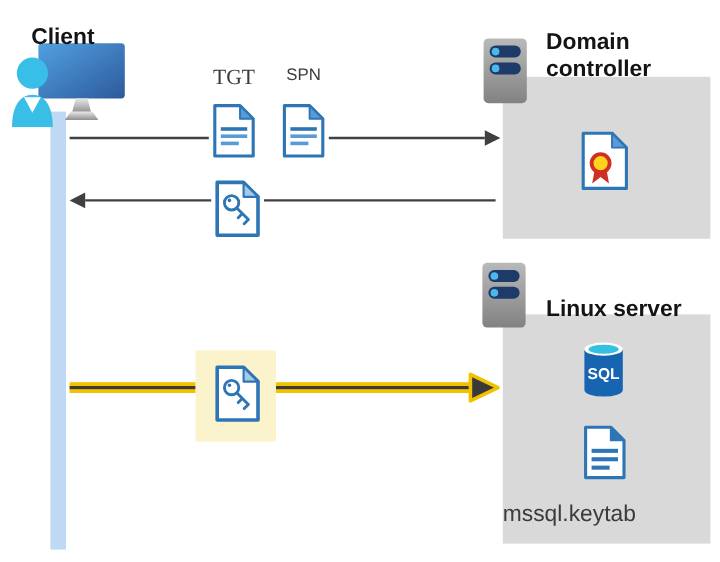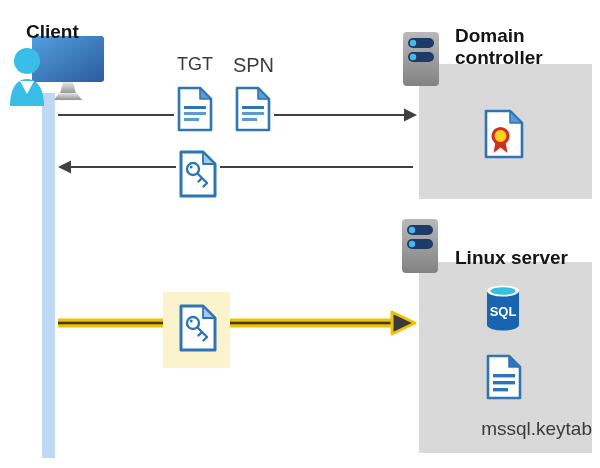--- a/index.html
+++ b/index.html
@@ -19,23 +19,23 @@
   .dc-box{left:419px;top:64px;width:173px;height:135px;}
   .linux-box{left:419px;top:262px;width:173px;height:191px;}
   .arrows{left:0;top:0;z-index:2;}
   .highlight{left:163px;top:292px;width:67px;height:76px;background:var(--highlight-yellow);z-index:3;}
   .icon{z-index:4;}
   .label{z-index:5;color:var(--label-dark);font-weight:bold;font-size:19px;line-height:1.18;margin-top:19px;}
   .sublabel{z-index:5;color:var(--sublabel-gray);font-weight:normal;}
   .client-label{left:26px;top:2px;}
   .dc-label{left:455px;top:6px;width:115px;}
   .linux-label{left:455px;top:228px;width:140px;}
-  .tgt-label{left:174px;top:54px;width:42px;text-align:center;font-size:18px;}
-  .spn-label{left:232px;top:54px;width:42px;text-align:right;font-size:20px;}
-  .keytab-label{left:419px;top:418px;width:173px;text-align:right;font-size:19px;}
+  .tgt-label{left:174px;top:54px;width:42px;text-align:center;font-size:18px;font-family:Liberation Serif, serif;}
+  .spn-label{left:232px;top:54px;width:42px;text-align:center;font-size:14px;}
+  .keytab-label{left:419px;top:418px;width:173px;text-align:left;font-size:19px;}
   
   .doc-outline{fill:#fff;stroke:var(--doc-blue);stroke-width:2.6;stroke-linejoin:round;}
   .doc-outline-thick{fill:#fff;stroke:var(--doc-blue);stroke-width:3;stroke-linejoin:round;}
   .doc-fold{fill:var(--doc-fold);stroke:var(--doc-blue);stroke-width:1.6;stroke-linejoin:round;}
   .doc-fold-dark{fill:var(--doc-blue);stroke:var(--doc-blue);stroke-width:1.6;stroke-linejoin:round;}
   .doc-fold-light{fill:#A7C9E8;stroke:var(--doc-blue);stroke-width:1.8;stroke-linejoin:round;}
   .line-dark{fill:var(--doc-blue);} .line-light{fill:var(--doc-fold);}
   .key-stroke{stroke:var(--doc-blue);stroke-width:2.4;fill:none;stroke-linecap:round;}
   .key-dot{fill:var(--doc-blue);}
   .bar{fill:var(--server-bar-navy);} .dot{fill:var(--server-dot-blue);}

